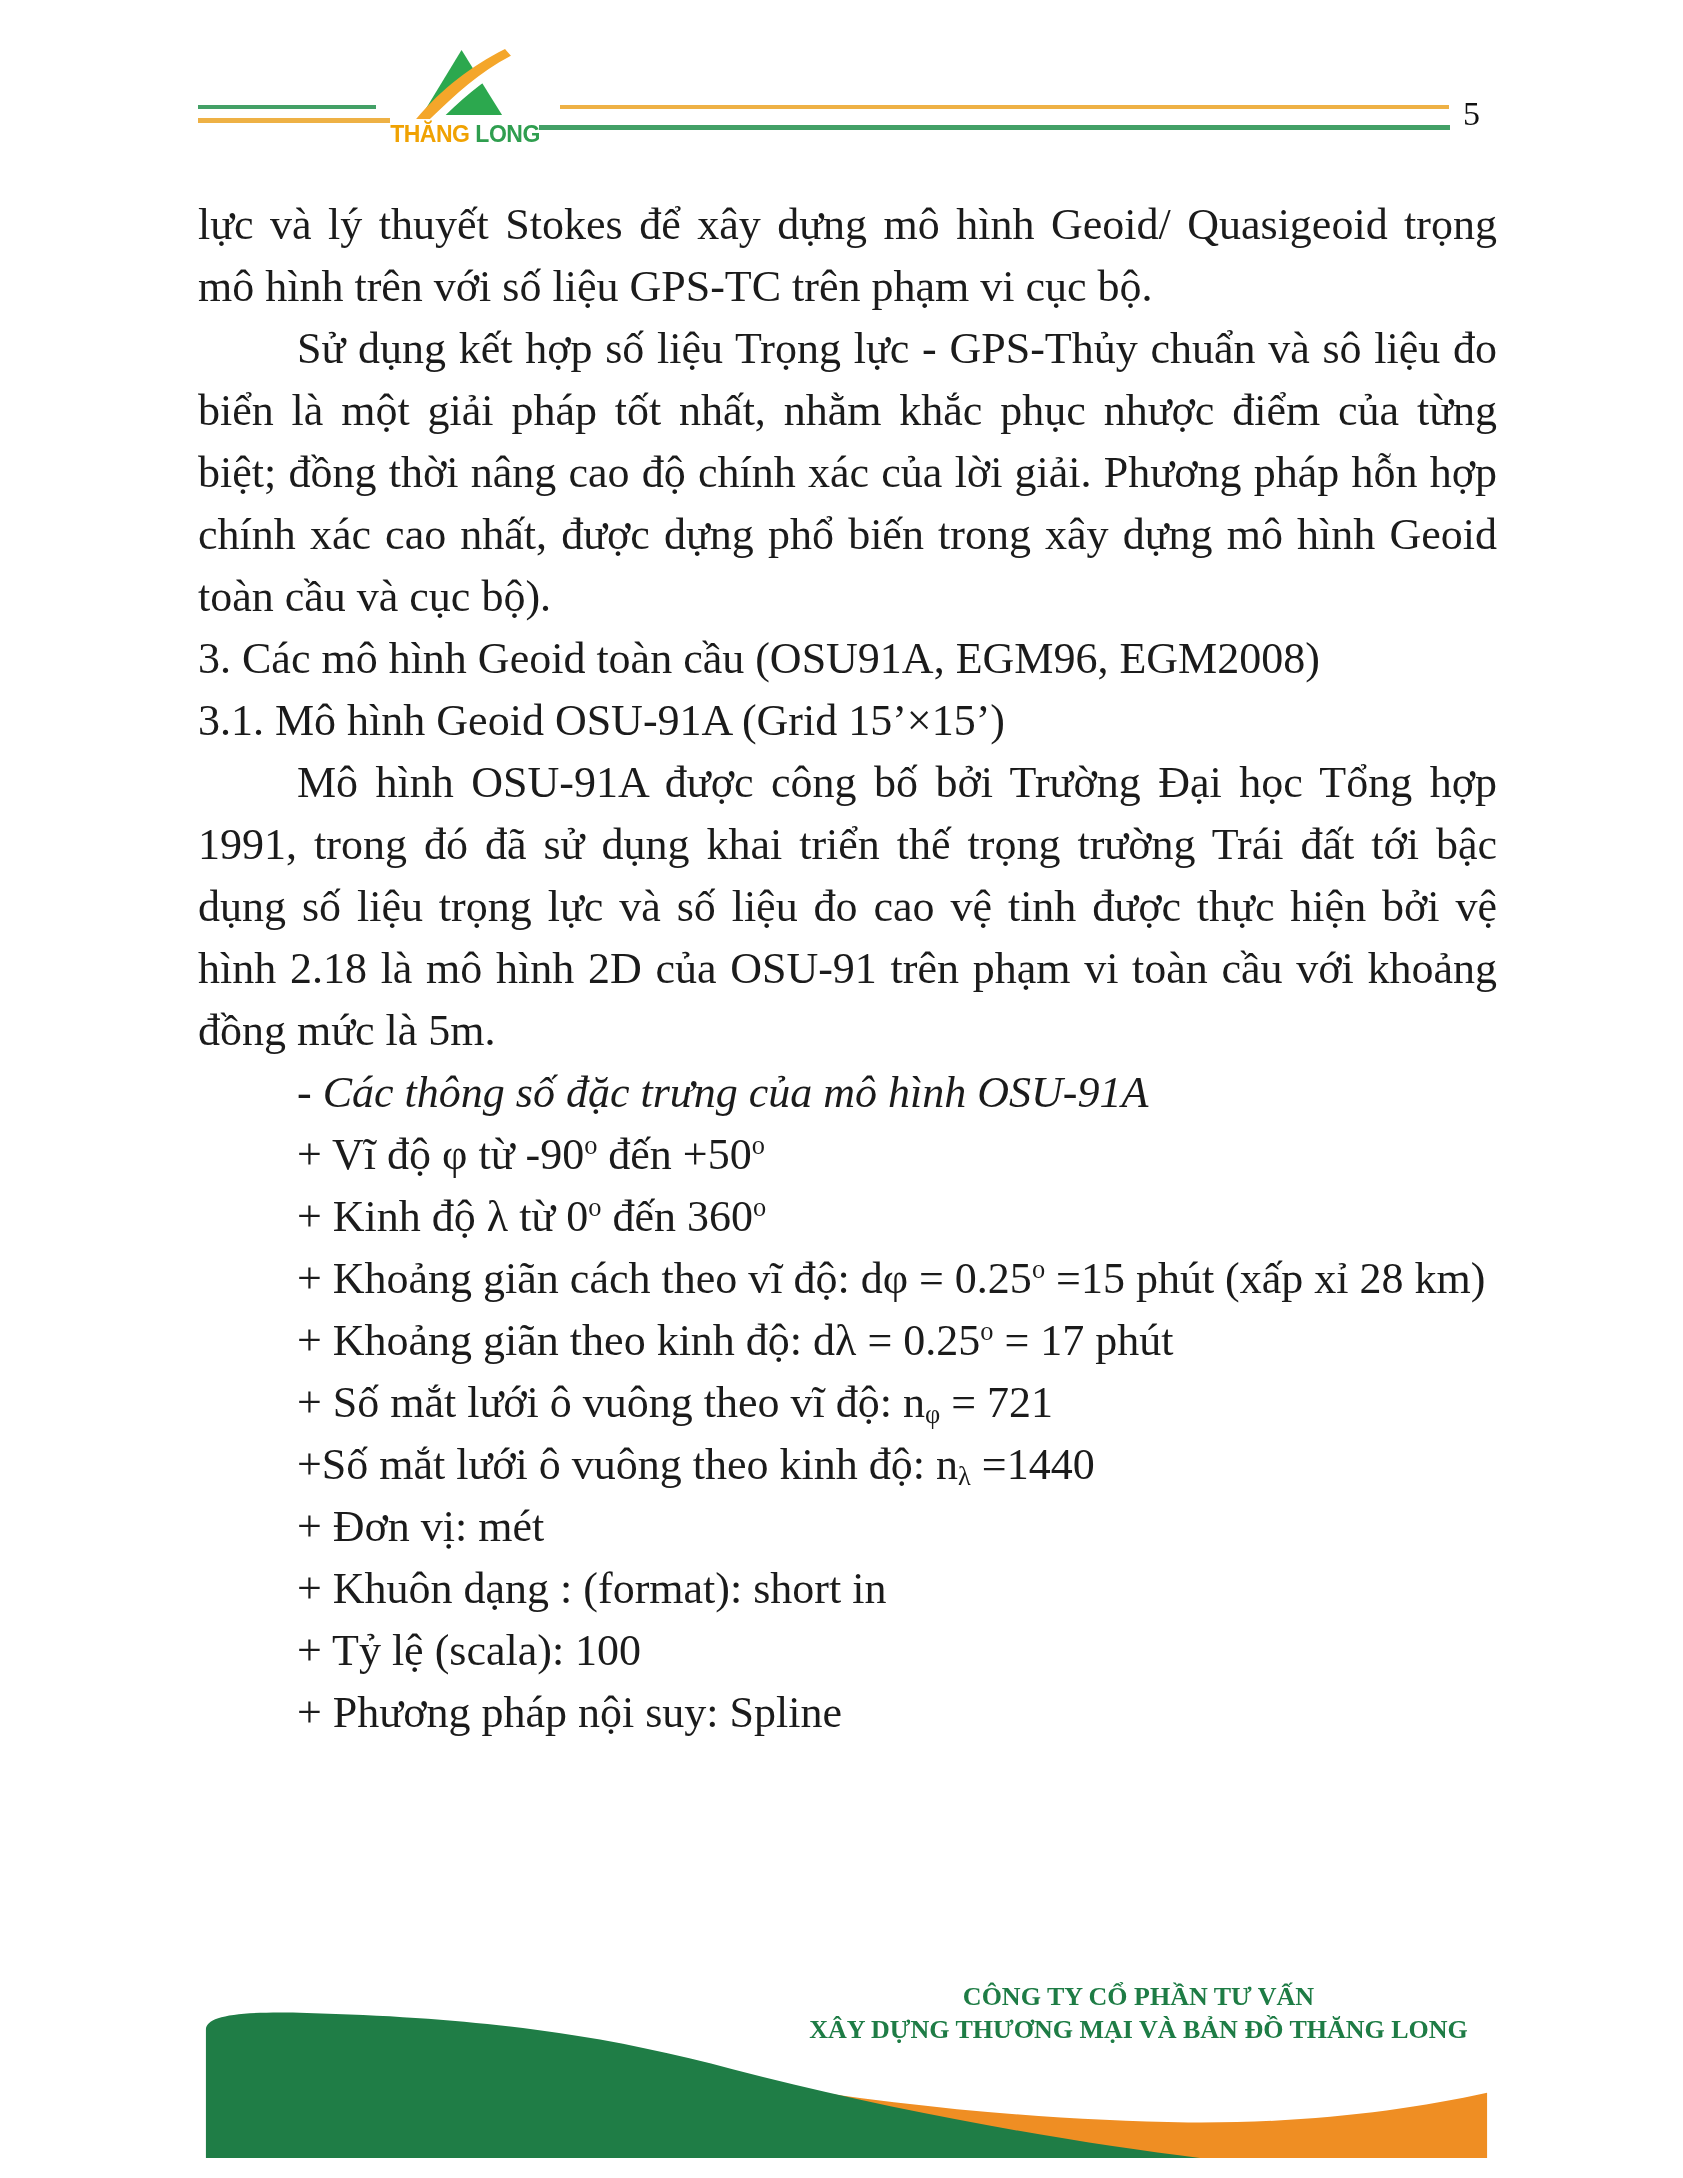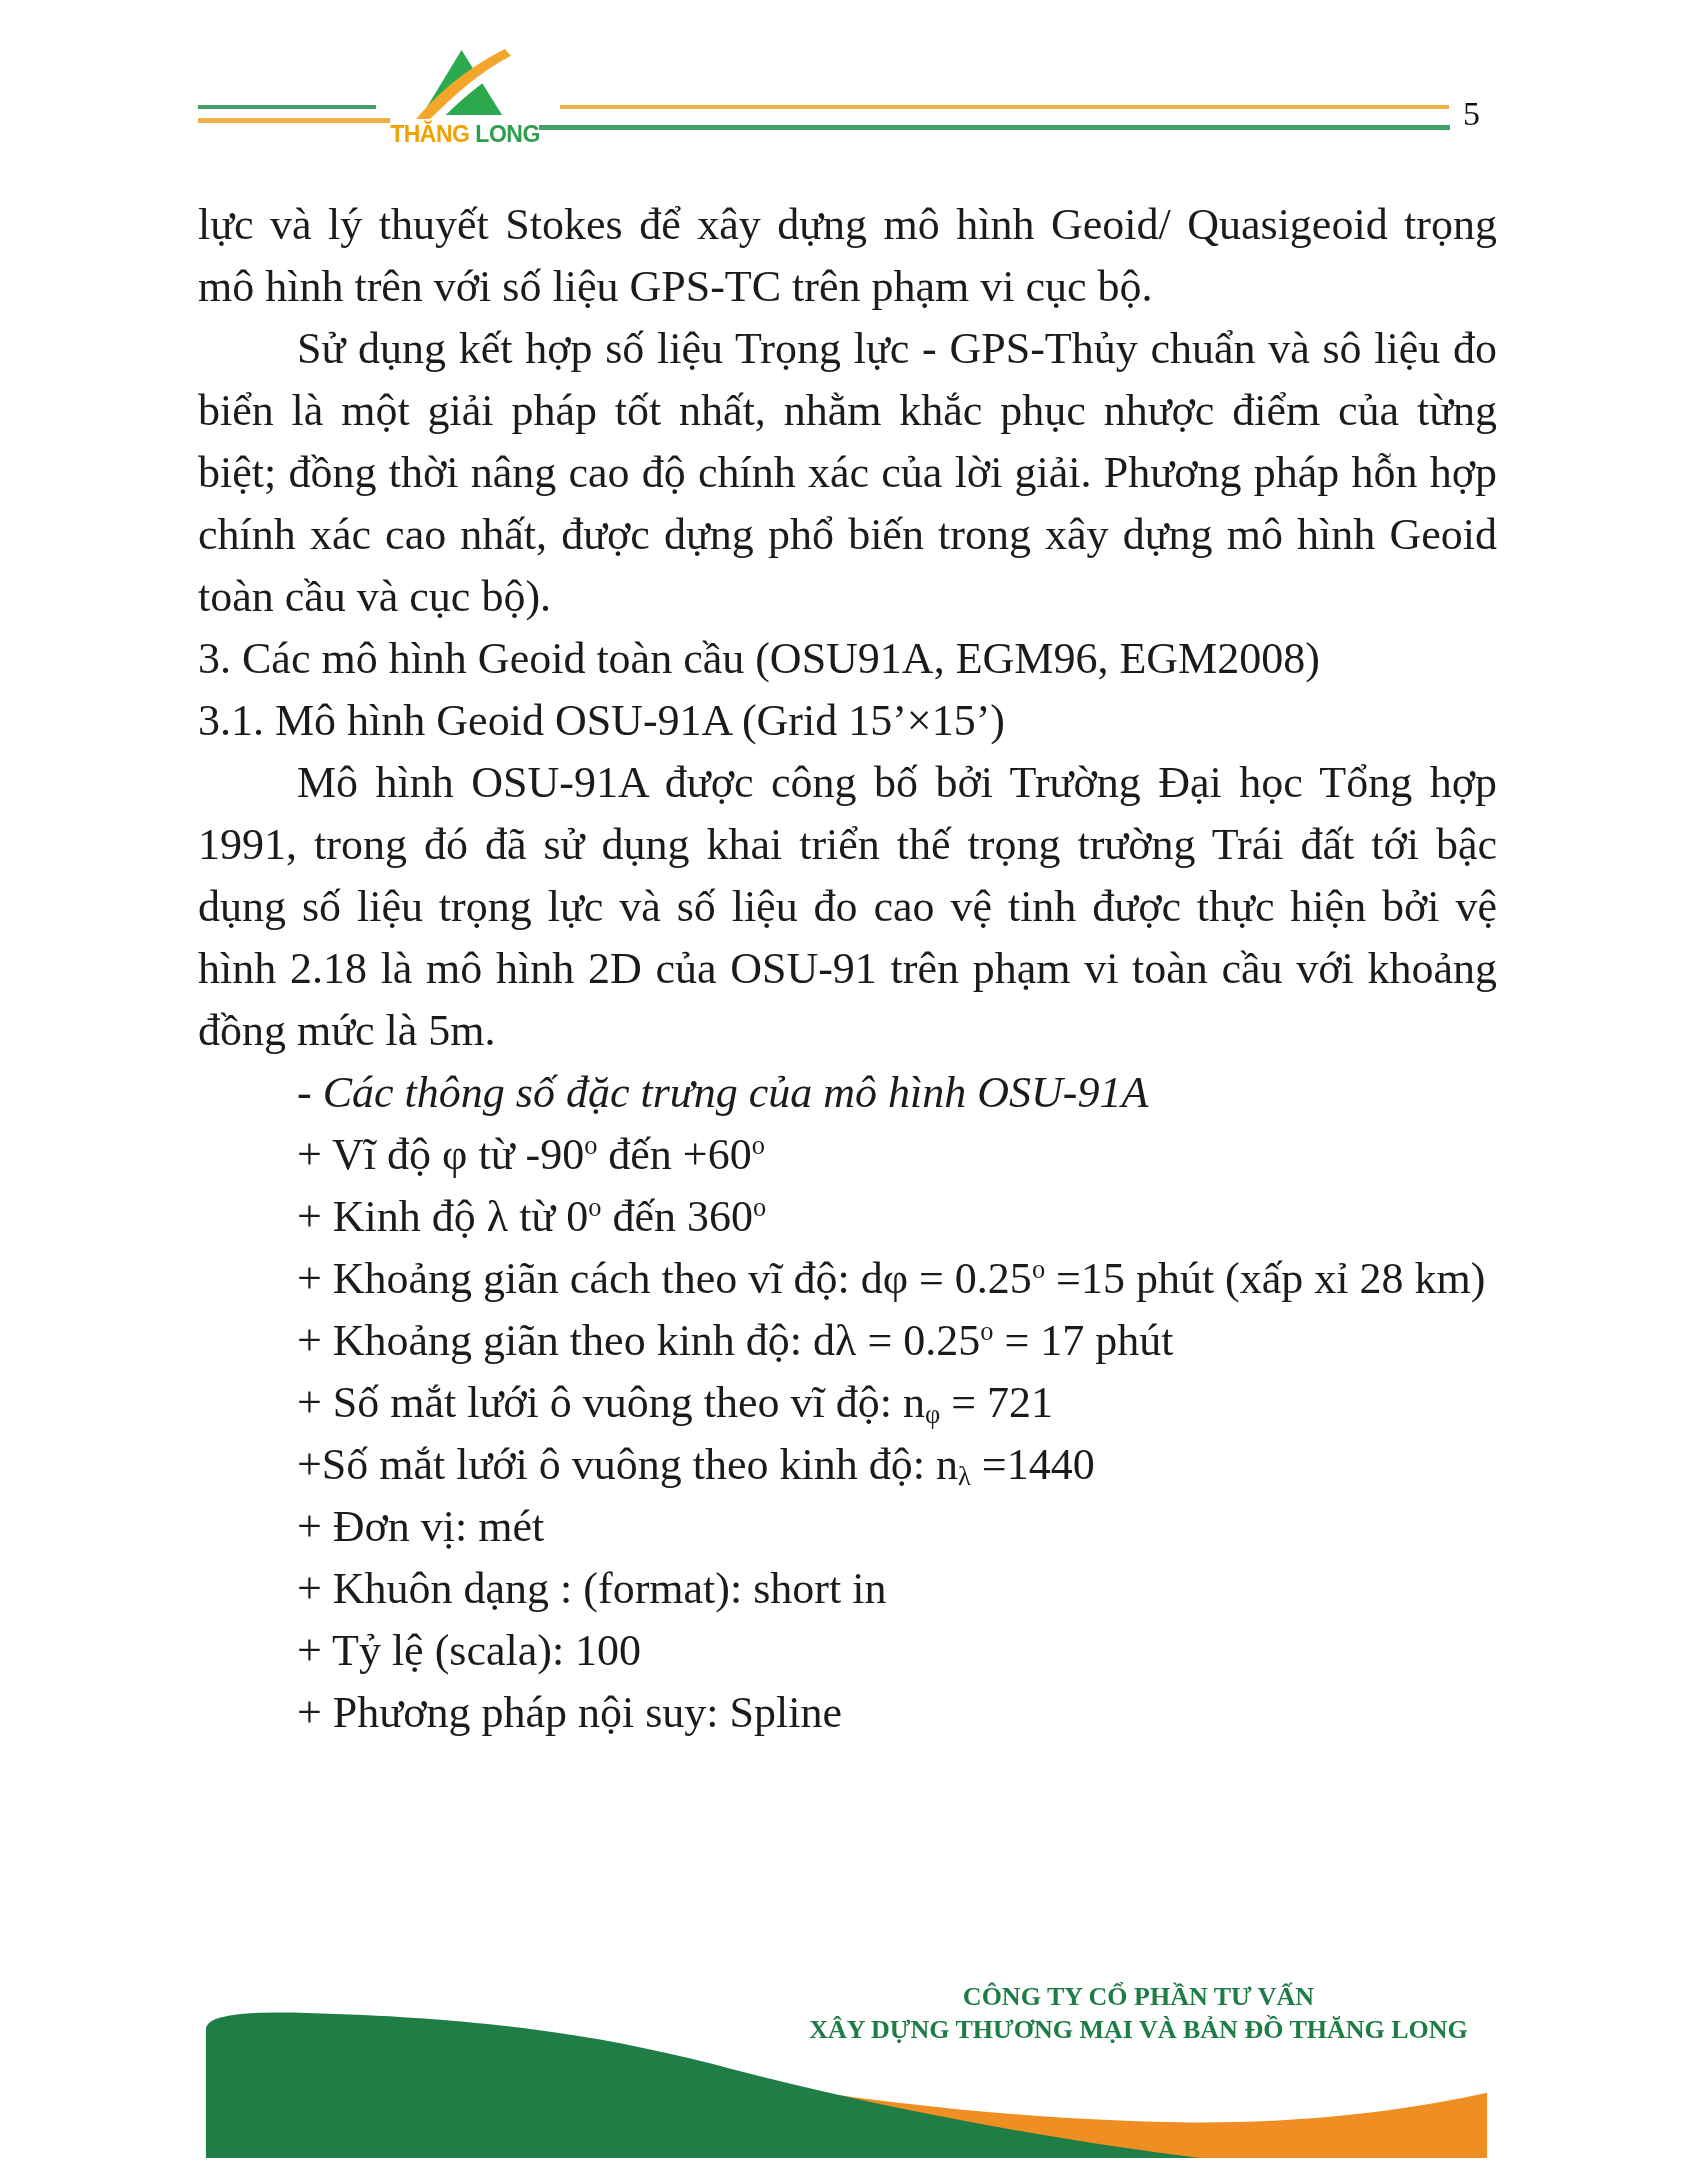--- a/index.html
+++ b/index.html
@@ -70,21 +70,21 @@
       <div class="line-row t-body j">chính xác cao nhất, được dựng phổ biến trong xây dựng mô hình Geoid hiện nay (Geoid</div>
       <div class="line-row t-body">toàn cầu và cục bộ).</div>
       <div class="line-row t-hbold">3. Các mô hình Geoid toàn cầu (OSU91A, EGM96, EGM2008)</div>
       <div class="line-row t-hbold">3.1. Mô hình Geoid OSU-91A (Grid 15’×15’)</div>
       <div class="line-row t-body ind j">Mô hình OSU-91A được công bố bởi Trường Đại học Tổng hợp OHIO (Mỹ) năm</div>
       <div class="line-row t-body j">1991, trong đó đã sử dụng khai triển thế trọng trường Trái đất tới bậc 360. Mô hình có sử</div>
       <div class="line-row t-body j">dụng số liệu trọng lực và số liệu đo cao vệ tinh được thực hiện bởi vệ tinh GEOSAT. Trên</div>
       <div class="line-row t-body j">hình 2.18 là mô hình 2D của OSU-91 trên phạm vi toàn cầu với khoảng cao đều đường</div>
       <div class="line-row t-body">đồng mức là 5m.</div>
       <div class="line-row t-italic ind">- Các thông số đặc trưng của mô hình OSU-91A</div>
-      <div class="line-row t-list ind"><span>+ Vĩ độ φ từ -90</span><sup>o</sup><span> đến +60</span><sup>o</sup></div>
+      <div class="line-row t-list ind"><span>+ Vĩ độ φ từ -90</span><sup>o</sup><span> đến +50</span><sup>o</sup></div>
       <div class="line-row t-list ind"><span>+ Kinh độ λ từ 0</span><sup>o</sup><span> đến 360</span><sup>o</sup></div>
       <div class="line-row t-list ind"><span>+ Khoảng giãn cách theo vĩ độ: dφ = 0.25</span><sup>o</sup><span> =15 phút (xấp xỉ 28 km)</span></div>
       <div class="line-row t-list ind"><span>+ Khoảng giãn theo kinh độ: dλ = 0.25</span><sup>o</sup><span> = 17 phút</span></div>
       <div class="line-row t-list ind"><span>+ Số mắt lưới ô vuông theo vĩ độ: n</span><sub>φ</sub><span> = 721</span></div>
       <div class="line-row t-list ind"><span>+Số mắt lưới ô vuông theo kinh độ: n</span><sub>λ</sub><span> =1440</span></div>
       <div class="line-row t-list ind">+ Đơn vị: mét</div>
       <div class="line-row t-list ind">+ Khuôn dạng : (format): short in</div>
       <div class="line-row t-list ind">+ Tỷ lệ (scala): 100</div>
       <div class="line-row t-list ind">+ Phương pháp nội suy: Spline</div>
     </div>

